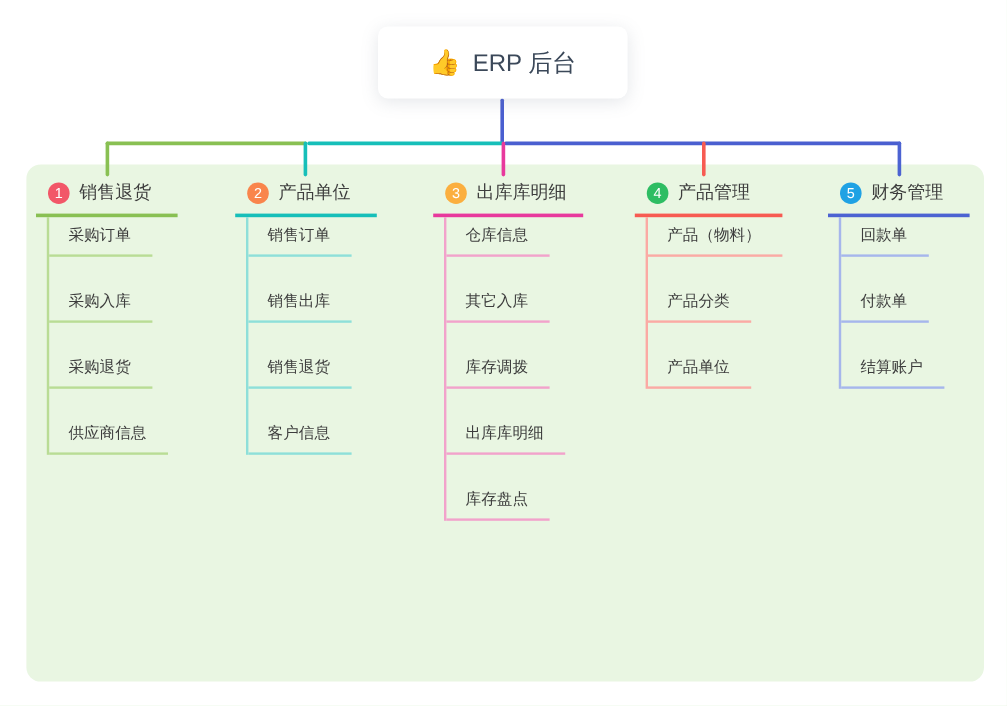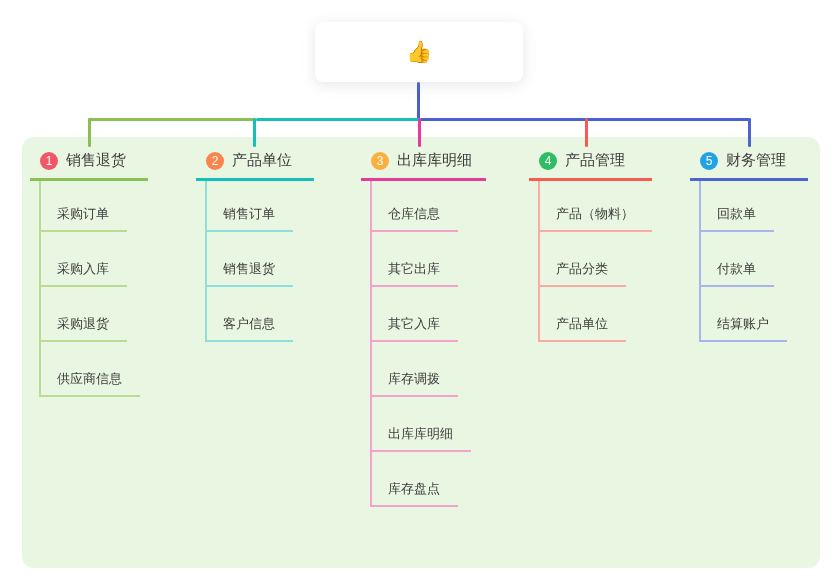--- a/index.html
+++ b/index.html
@@ -51,29 +51,30 @@
     margin-left:9px;
     border-left:2px solid var(--cl);
   }
   .child{
     box-sizing:border-box;height:55px;width:max-content;
     padding:0 18px 7px 16px;
     display:flex;align-items:flex-end;
     border-bottom:2px solid var(--cl);
     font-size:13px;color:#3d3d3d;cursor:pointer;white-space:nowrap;
   }
-  .child:first-child{height:51px;text-align:center;}
+  .child:first-child{height:33px;text-align:center;}
 </style>
 </head>
 <body>
 
 <div class="panel" style="background: rgb(233, 246, 226);"></div>
 
 <div class="root-card">
   <span class="emoji">👍</span>
+  <span>ERP 后台</span>
 </div>
 
 <div class="line trunk" style="background: rgb(74, 95, 208);"></div>
 <div class="line hseg h1" style="background: rgb(137, 192, 83);"></div>
 <div class="line hseg h2" style="background: rgb(22, 191, 185);"></div>
 <div class="line hseg h3" style="background: rgb(74, 95, 208);"></div>
 <div class="line drop d1" style="background: rgb(137, 192, 83);"></div>
 <div class="line drop d2" style="background: rgb(22, 191, 185);"></div>
 <div class="line drop d3" style="background: rgb(232, 57, 157);"></div>
 <div class="line drop d4" style="background: rgb(247, 91, 82);"></div>
@@ -92,33 +93,33 @@
   </div>
 </div>
 
 <div class="branch b2" style="--c: #16bfb9; --cl: #8edfd9; --cb: #f9854c;">
   <div class="btitle">
     <span class="badge">2</span>
     <span>产品单位</span>
   </div>
   <div class="children">
     <div class="child">销售订单</div>
+    <div class="child">销售出库</div>
     <div class="child">销售退货</div>
     <div class="child">客户信息</div>
   </div>
 </div>
 
 <div class="branch b3" style="--c: #e8399d; --cl: #f2a2cb; --cb: #fbaf3f;">
   <div class="btitle">
     <span class="badge">3</span>
     <span>出库库明细</span>
   </div>
   <div class="children">
     <div class="child">仓库信息</div>
-    <div class="child">其它出库</div>
     <div class="child">其它入库</div>
     <div class="child">库存调拨</div>
     <div class="child">出库库明细</div>
     <div class="child">库存盘点</div>
   </div>
 </div>
 
 <div class="branch b4" style="--c: #f75b52; --cl: #fbaaa4; --cb: #2ebd63;">
   <div class="btitle">
     <span class="badge">4</span>

